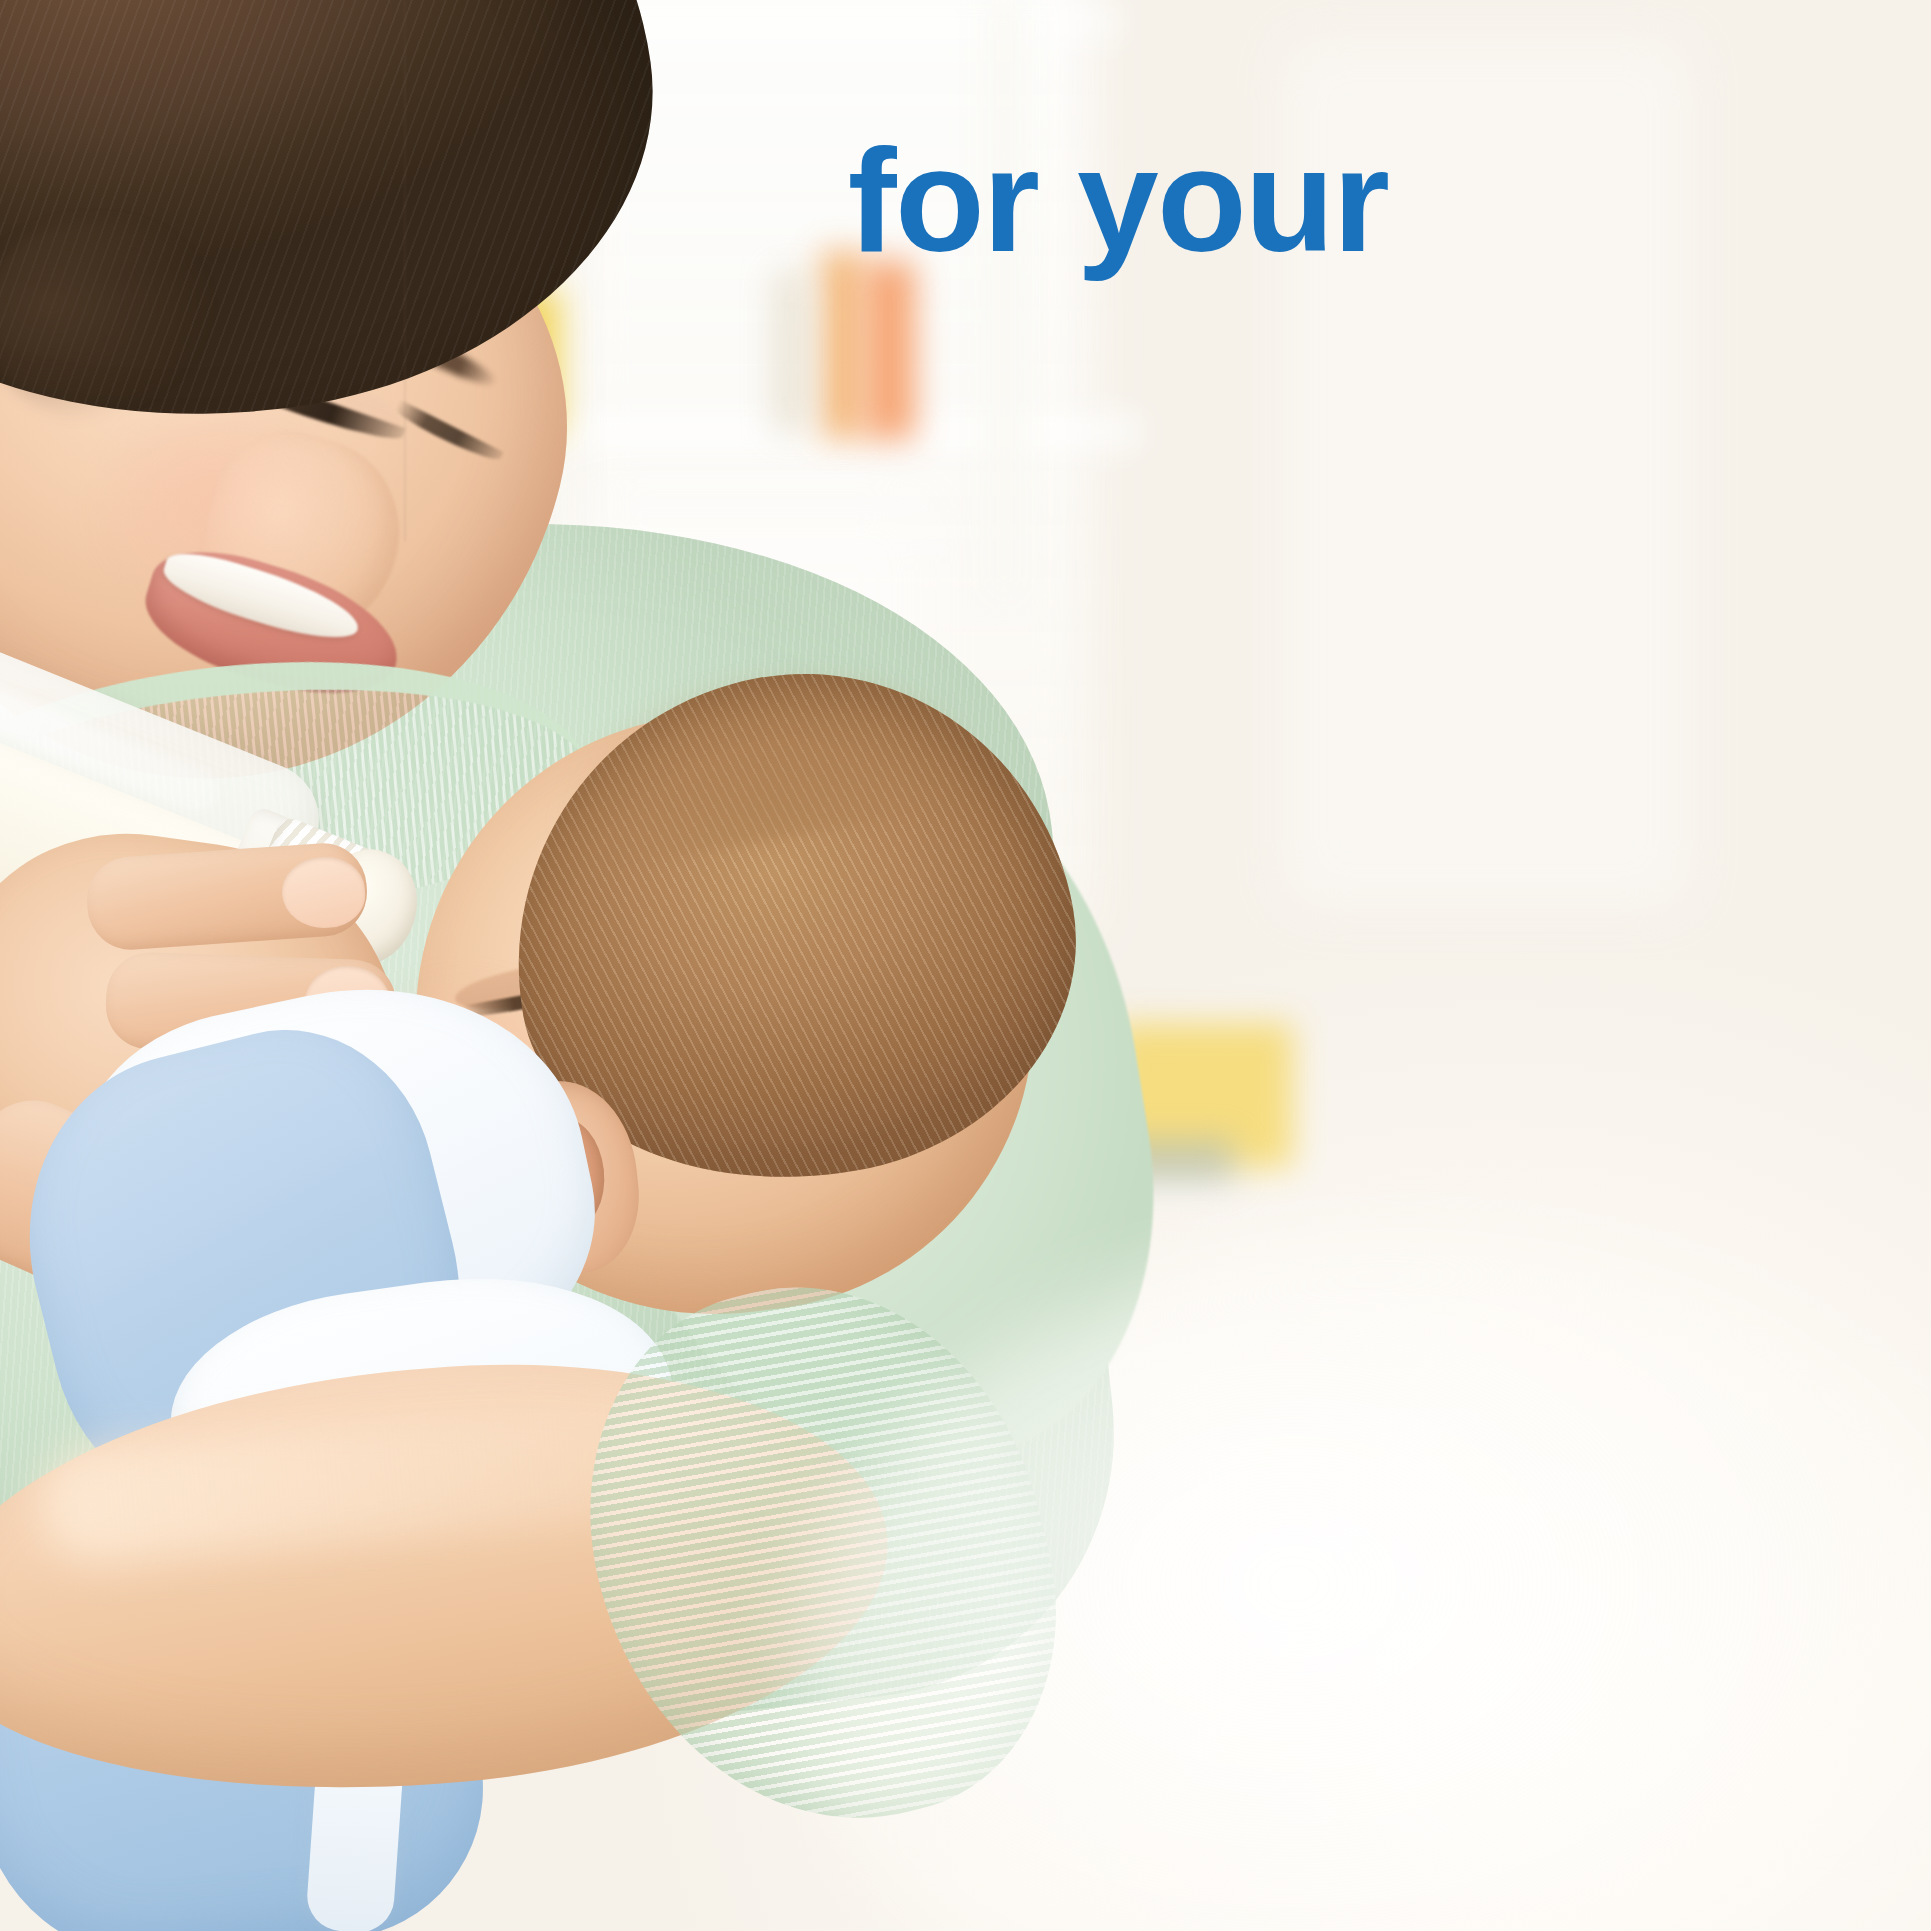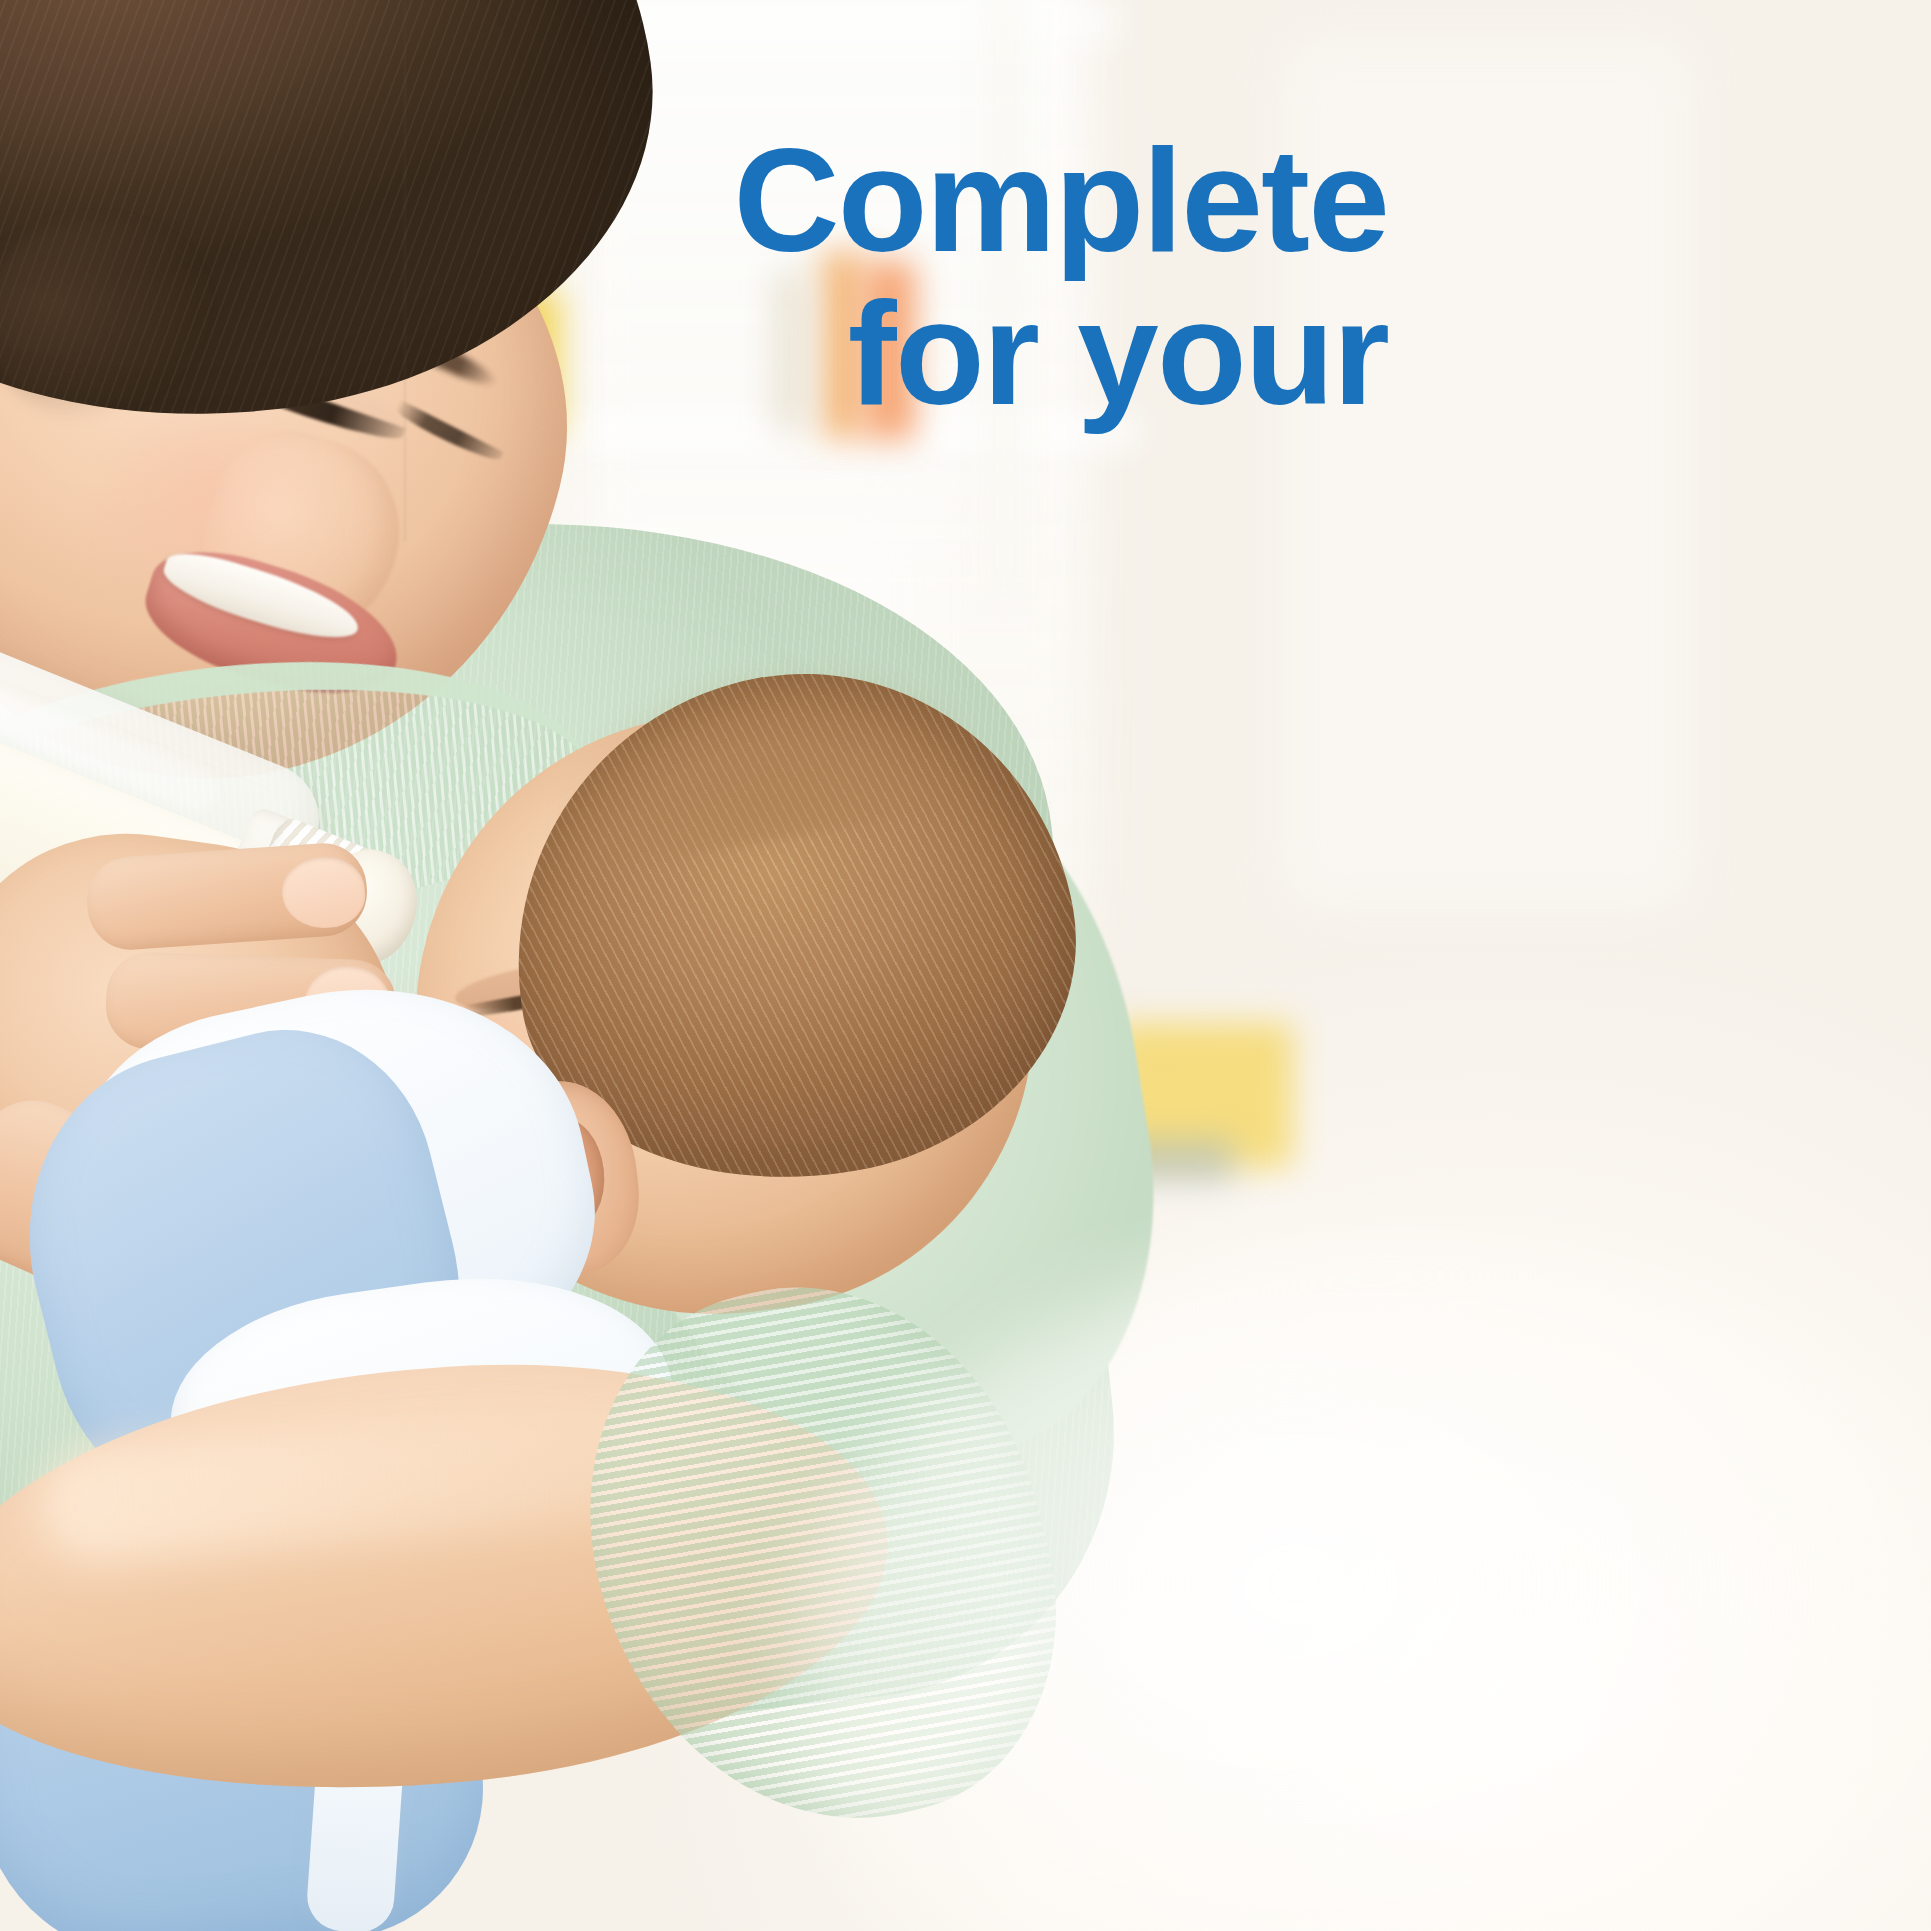--- a/index.html
+++ b/index.html
@@ -335,18 +335,17 @@
 
     <div class="forearm"></div>
     <div class="forearm-hl"></div>
     <div class="elbow-sleeve"></div>
 
     <div class="seam"></div>
     <div class="fg-glow"></div>
   </div>
 
   <div class="headline">
-    <span class="ln">Complete</span>
     <span class="ln">for your</span>
   </div>
 
 </div>
 
 
 </body></html>

